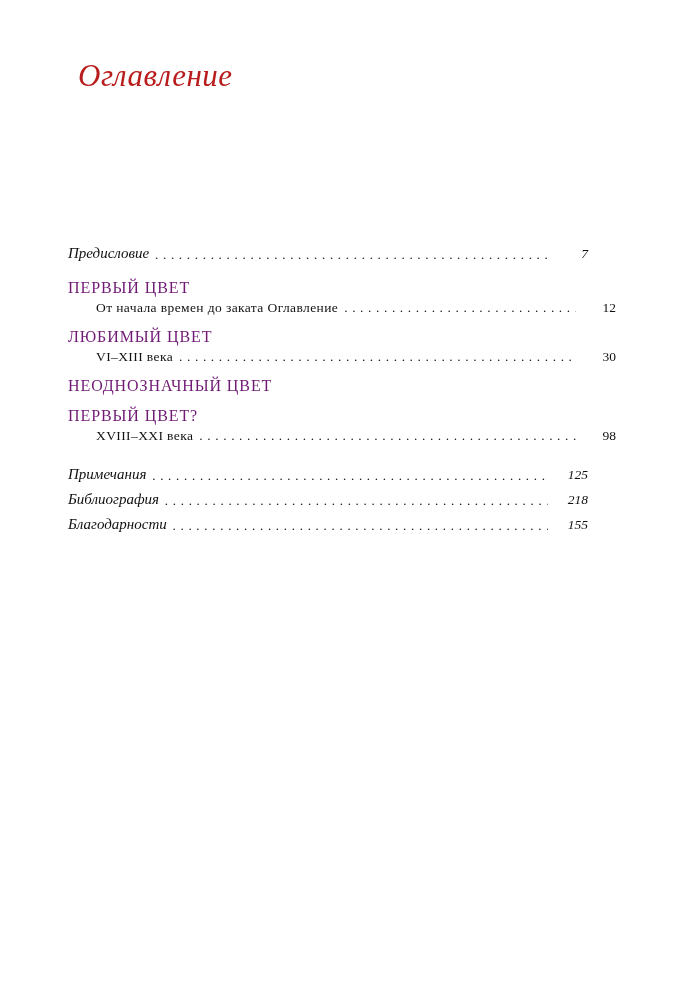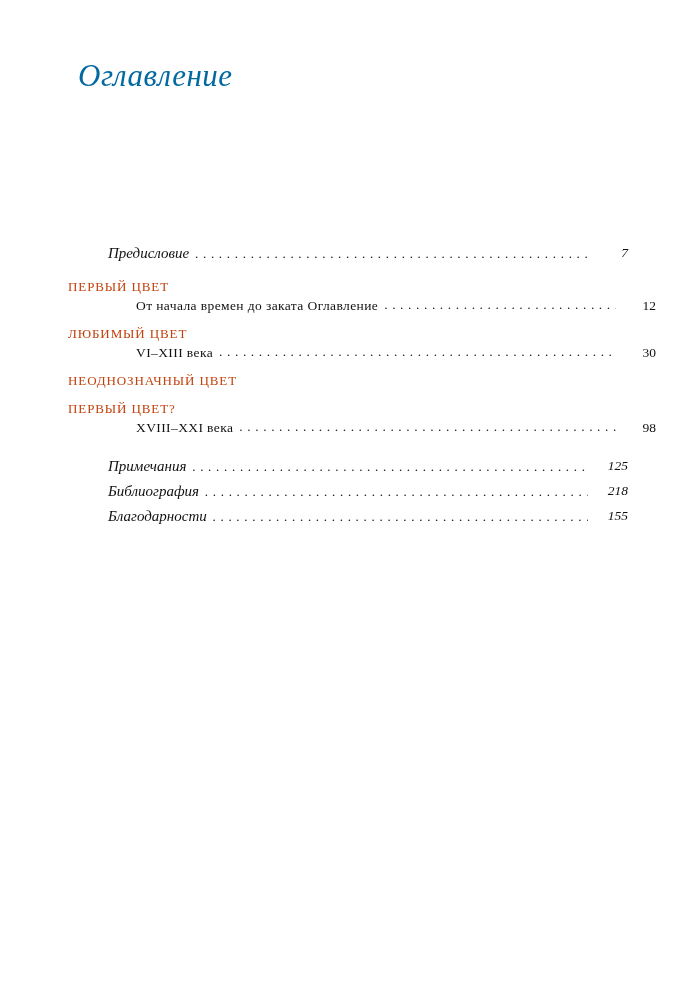--- a/index.html
+++ b/index.html
@@ -17,34 +17,33 @@
     color: #111111;
   }
   .title {
     position: absolute;
     left: 78px;
     top: 58px;
     font-family: "Liberation Serif", "DejaVu Serif", serif;
     font-style: italic;
     font-size: 31px;
     letter-spacing: 0.5px;
-    color: #0369a1;
+    color: #b91c1c;
   }
   .toc {
     position: absolute;
     left: 68px;
     top: 245px;
     width: 520px;
   }
   
   .row {
     display: flex;
-    align-items: flex-start;
+    align-items: center;
     width: 100%;
-    margin-left: 40px;
   }
   .row .lbl {
     white-space: nowrap;
   }
   .row .leader {
     flex: 1 1 auto;
     min-width: 6px;
     margin: 0 6px;
     position: relative;
     height: 1em;
@@ -76,23 +75,23 @@
     font-size: 15px;
     margin-bottom: 17px;
   }
   .front .lbl { font-style: italic; }
 
   
   .chapter {
     margin-bottom: 12px;
   }
   .chapter .chap-title {
-    font-size: 13px;
+    font-size: 16px;
     letter-spacing: 0.9px;
-    color: #c2410c;
+    color: #701a75;
     margin-bottom: 3px;
   }
   .chapter .sub-row {
     padding-left: 28px;
     font-size: 13.5px;
   }
   .chapter .sub-row .lbl {
     font-size: 13.5px;
     letter-spacing: 0.4px;
   }

